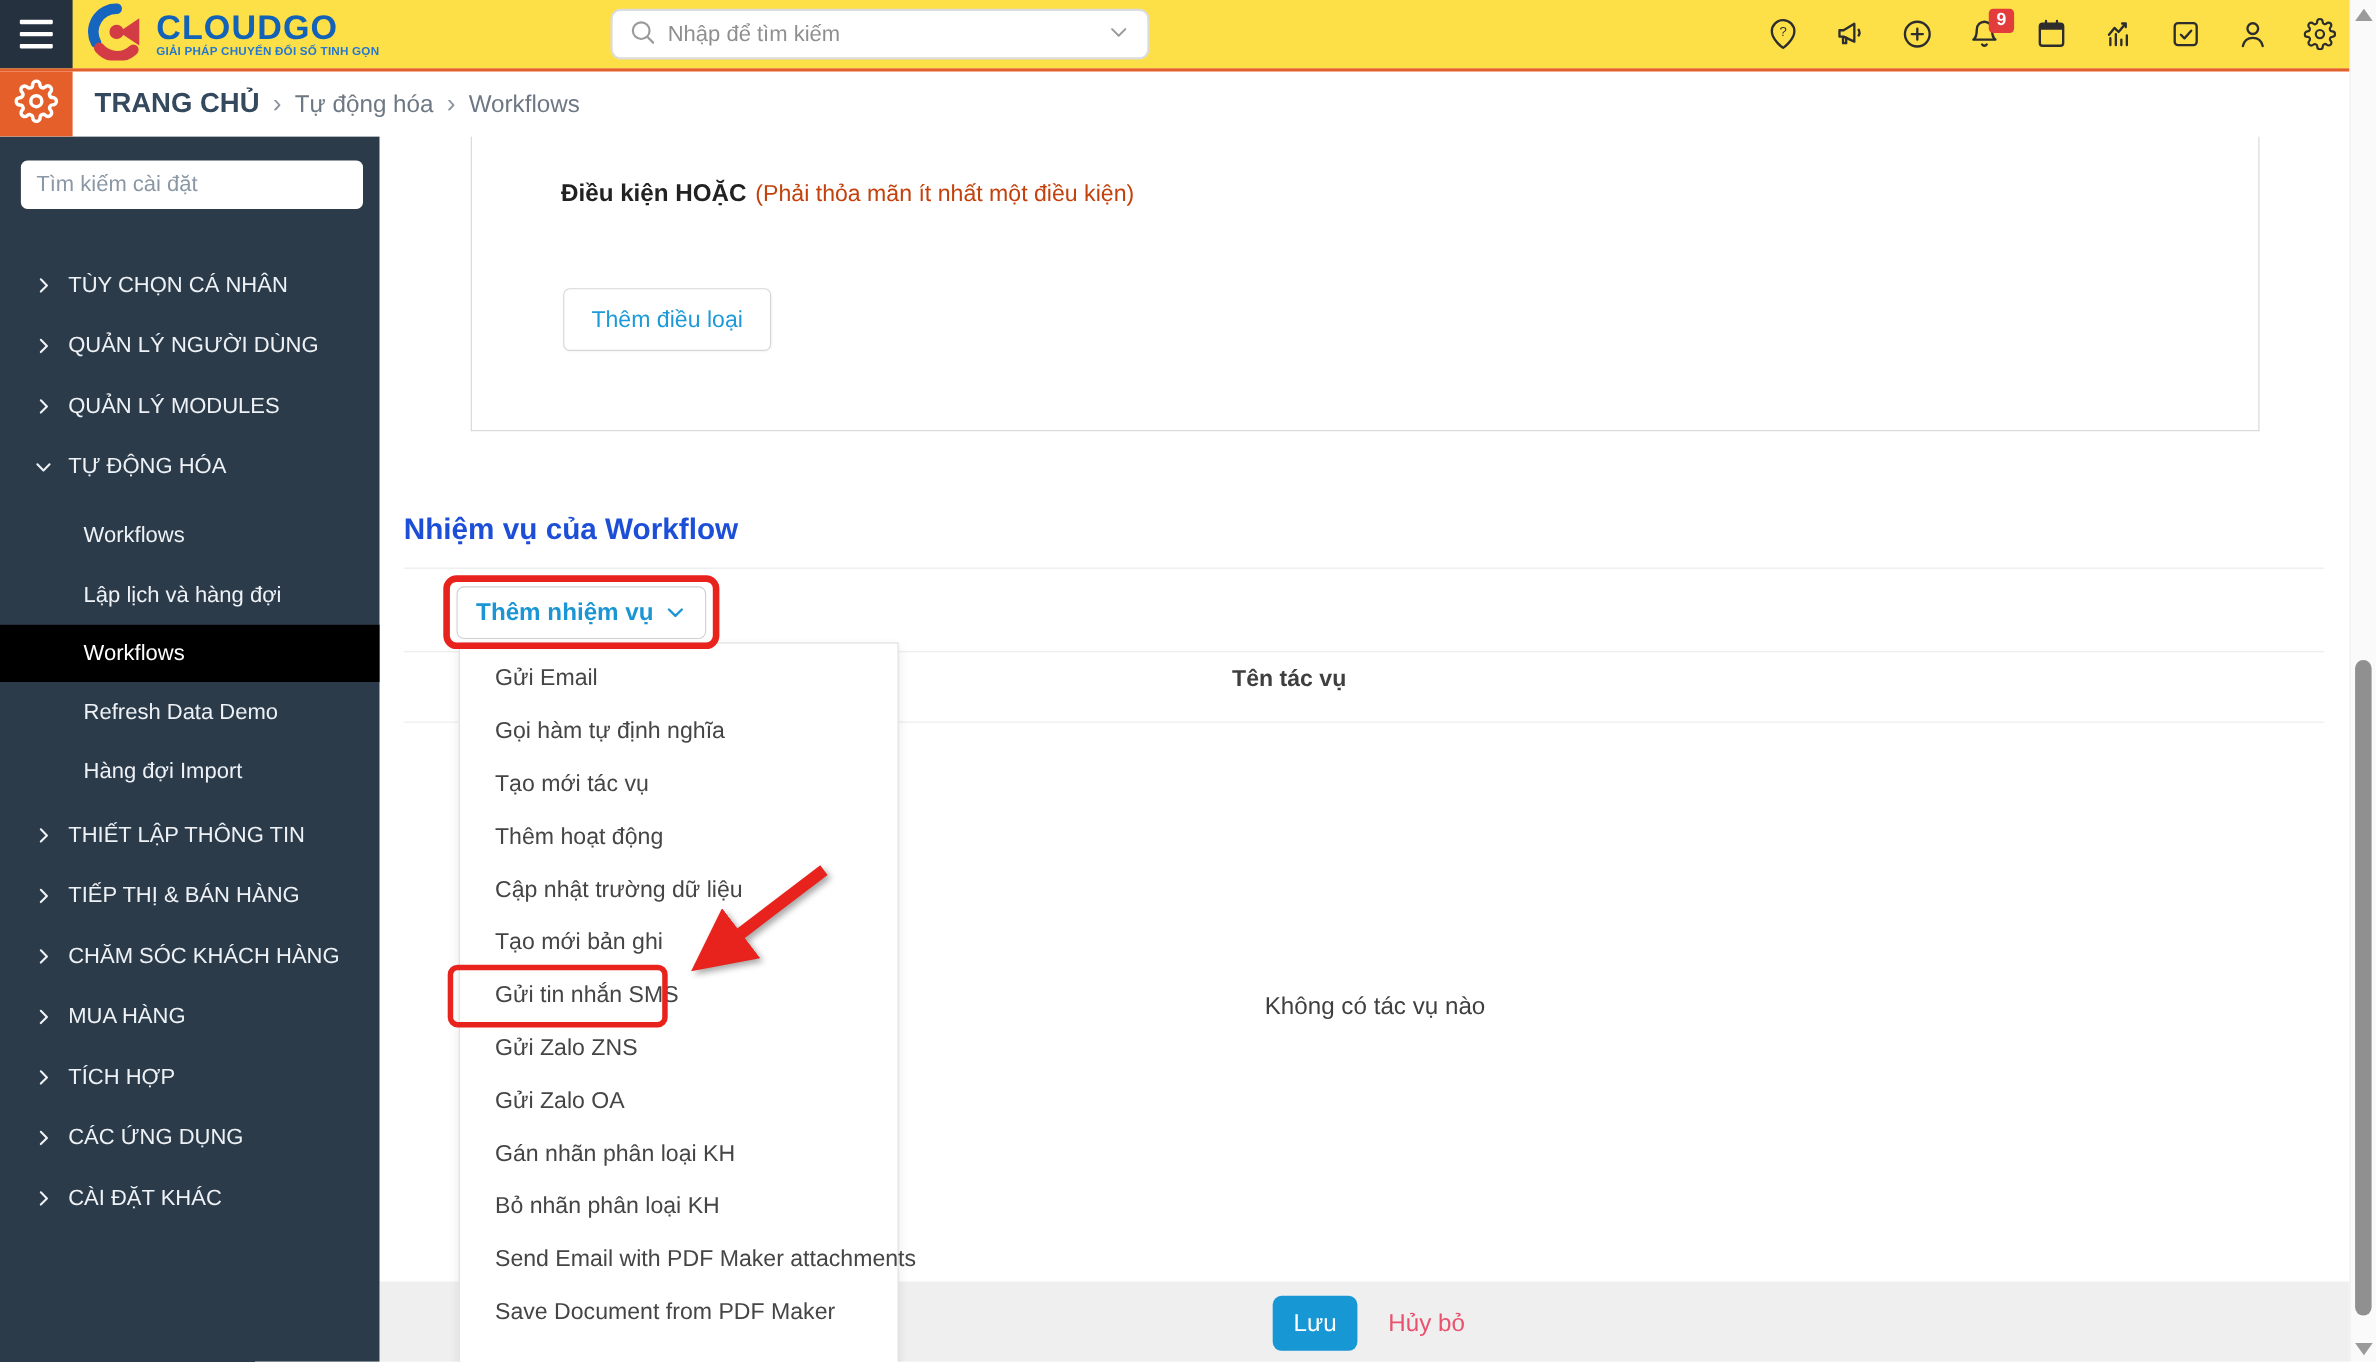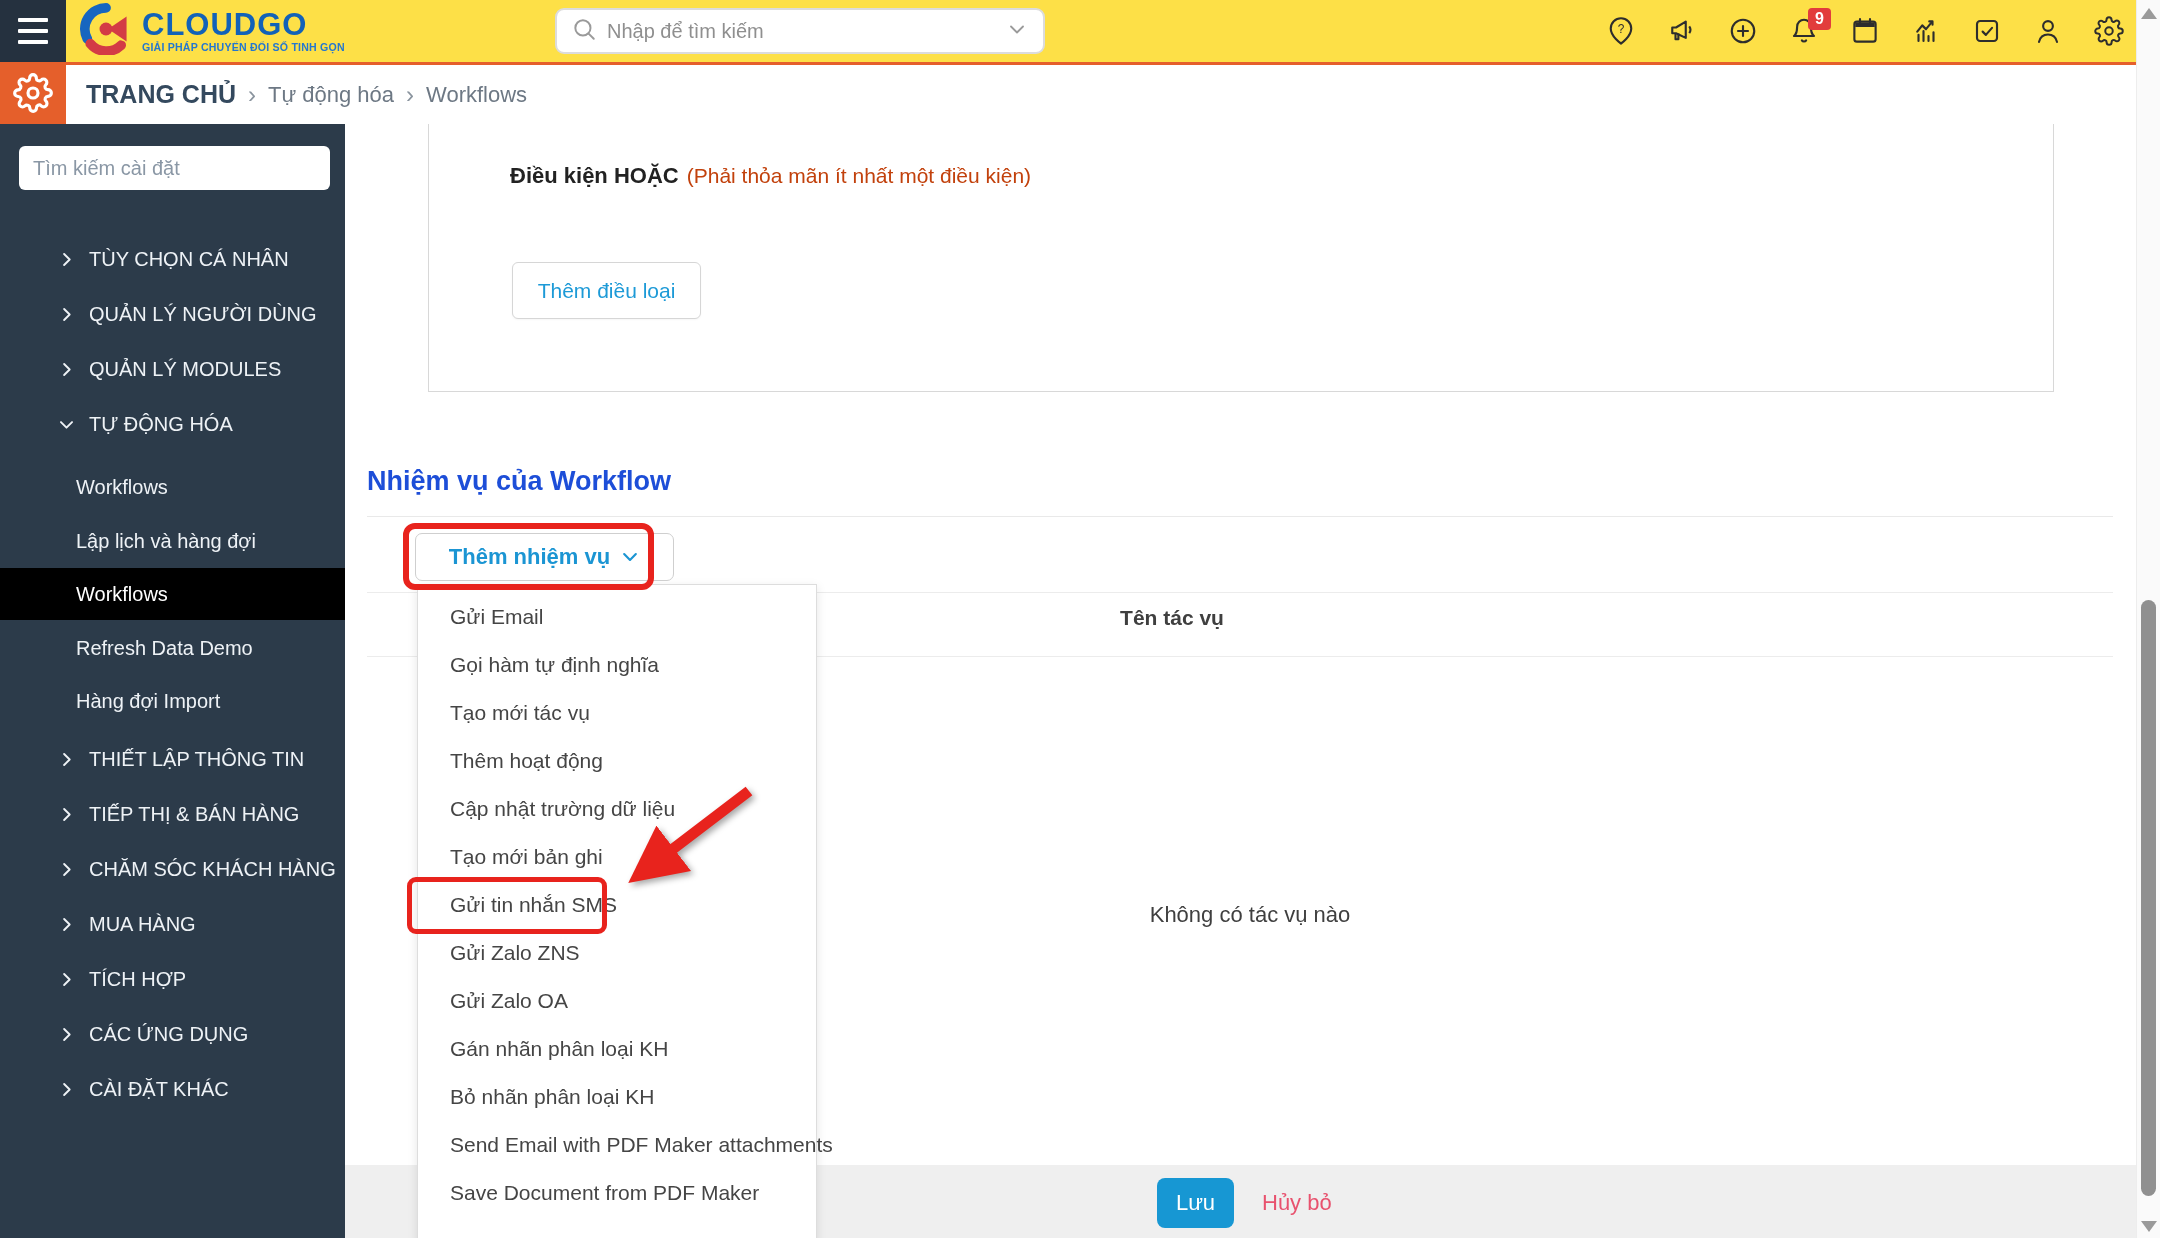--- a/index.html
+++ b/index.html
@@ -29,42 +29,42 @@
   .bc-square svg { width:40px; height:40px; color:#fff; }
   .bc-text { left:86px; top:0; height:59px; display:flex; align-items:center; gap:12px; }
   .bc-home { font-size:25px; font-weight:bold; color:#34495e; cursor:pointer; }
   .bc-sep { font-size:24px; color:#8a949e; }
   .bc-item { font-size:22px; color:#6d7884; cursor:pointer; }
 
   
   .sidebar { left:0; top:124px; width:345px; height:1114px; background:#2c3b4a; z-index:40; }
   .sb-search { position:absolute; left:19px; top:22px; width:311px; height:44px; border:none; border-radius:6px; padding:0 14px; font-size:20px; font-family:inherit; color:#333; outline:none; background:#fff; }
   .sb-search::placeholder { color:#8a97a5; }
-  .sb-row { position:absolute; left:0; width:345px; height:30px; display:flex; align-items:center; color:#eef2f6; cursor:pointer;margin-left:27px; }
+  .sb-row { position:absolute; left:0; width:345px; height:30px; display:flex; align-items:center; color:#eef2f6; cursor:pointer; }
   .sb-row svg { position:absolute; left:30px; width:19px; height:19px; }
   .sb-row .lbl { position:absolute; left:62px; font-size:20px; white-space:nowrap; }
   .sb-child { position:absolute; left:0; width:345px; height:30px; display:flex; align-items:center; color:#eef2f6; cursor:pointer; }
   .sb-child .lbl { position:absolute; left:76px; font-size:20px; white-space:nowrap; }
   .sb-active { position:absolute; left:0; top:444px; width:345px; height:52px; background:#000; display:flex; align-items:center; cursor:pointer; }
   .sb-active .lbl { position:absolute; left:76px; font-size:20px; color:#fff; }
 
   
   .cond-card { left:428px; top:124px; width:1626px; height:268px; border:1px solid #d8d8d8; border-top:none; background:#fff; }
   .cond-line { left:510px; top:163px; font-size:22px; color:#222; }
   .cond-line b { font-weight:bold; }
   .cond-line .hint { font-weight:normal; font-size:21px; color:#c2410c; margin-left:8px; }
   .btn-add-cond { left:512px; top:262px; width:189px; height:57px; background:#fff; border:1px solid #d6d6d6; border-radius:6px; color:#1d9ad7; font-size:21px; display:flex; align-items:center; justify-content:center; cursor:pointer; box-shadow:0 1px 2px rgba(0,0,0,.04); }
   .tasks-heading { left:367px; top:466px; font-size:27px; font-weight:bold; color:#1d4ed8; }
   .hdiv { left:367px; top:516px; width:1746px; height:1px; background:#e9e9e9; }
   .tline1 { left:367px; top:592px; width:1746px; height:1px; background:#ececec; }
   .tline2 { left:367px; top:656px; width:1746px; height:1px; background:#ececec; }
   .thead { left:367px; top:606px; width:1610px; text-align:center; font-size:21px; font-weight:bold; color:#3f3f3f; }
   .tempty { left:367px; top:902px; width:1766px; text-align:center; font-size:22px; color:#3f3f3f; }
 
-  .btn-add-task { left:415px; top:533px; width:259px; height:48px; background:#fff; border:1px solid #cfcfcf; border-radius:7px; color:#1b95d3; font-size:22px; font-weight:bold; display:flex; align-items:center; justify-content:center; gap:10px; cursor:pointer; z-index:30; }
+  .btn-add-task { left:415px; top:533px; width:227px; height:48px; background:#fff; border:1px solid #cfcfcf; border-radius:7px; color:#1b95d3; font-size:22px; font-weight:bold; display:flex; align-items:center; justify-content:center; gap:10px; cursor:pointer; z-index:30; }
   .btn-add-task svg { width:20px; height:20px; }
 
   .dropdown { left:417px; top:584px; width:400px; height:700px; background:#fff; border:1px solid #ddd; box-shadow:0 3px 10px rgba(0,0,0,.10); padding-top:8px; z-index:25; }
   .dd-item { height:48px; display:flex; align-items:center; padding-left:32px; font-size:21px; color:#454545; cursor:pointer; white-space:nowrap; }
 
   .annot1 { left:403px; top:523px; width:251px; height:67px; border:6px solid #e8231d; border-radius:12px; z-index:35; pointer-events:none; }
   .annot2 { left:407px; top:877px; width:200px; height:57px; border:5px solid #e8231d; border-radius:9px; z-index:42; pointer-events:none; }
   .arrow-annot { left:612px; top:779px; width:154px; height:120px; z-index:45; pointer-events:none; filter:drop-shadow(3px 3px 3px rgba(0,0,0,.35)); }
 
   .footer { left:345px; top:1165px; width:1791px; height:73px; background:#efefef; z-index:20; }

